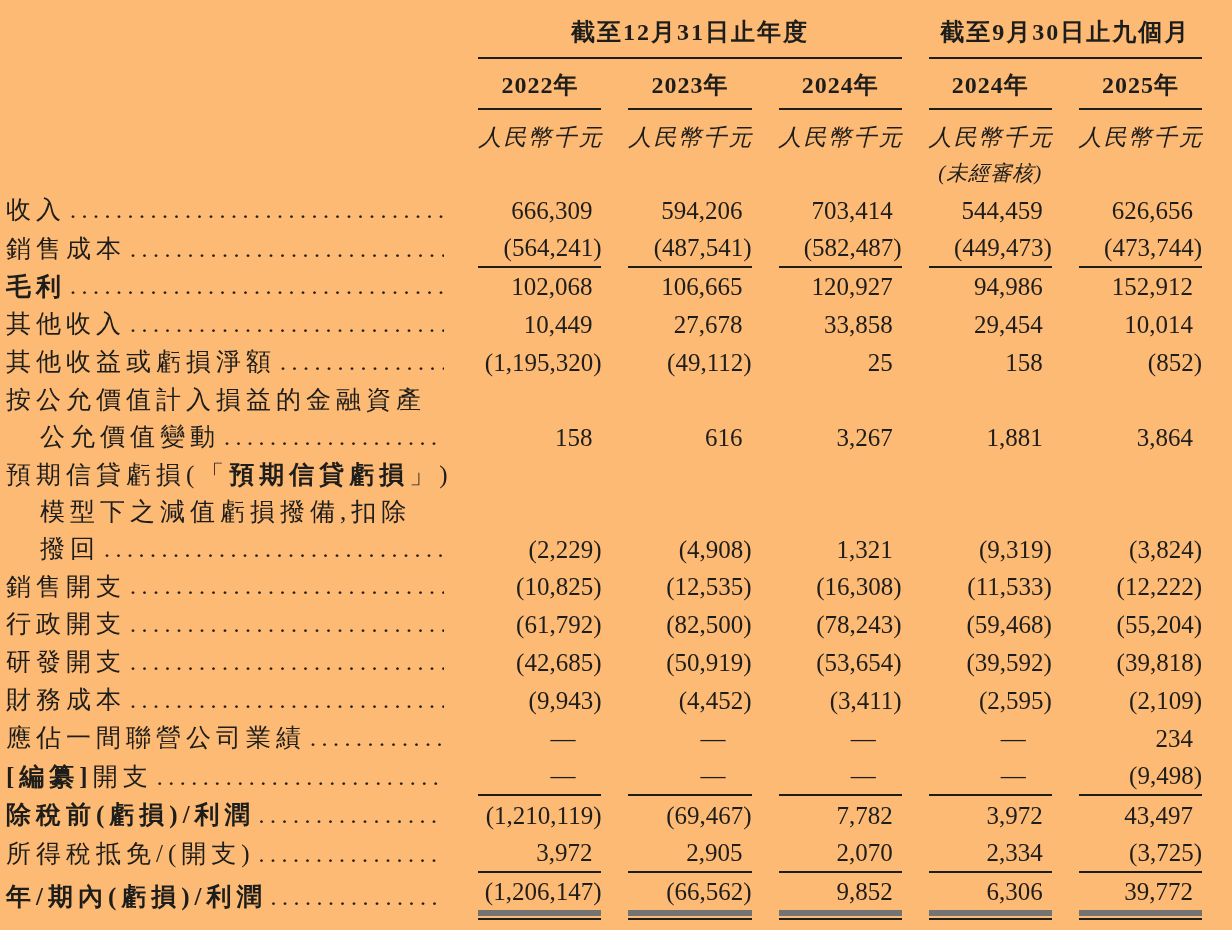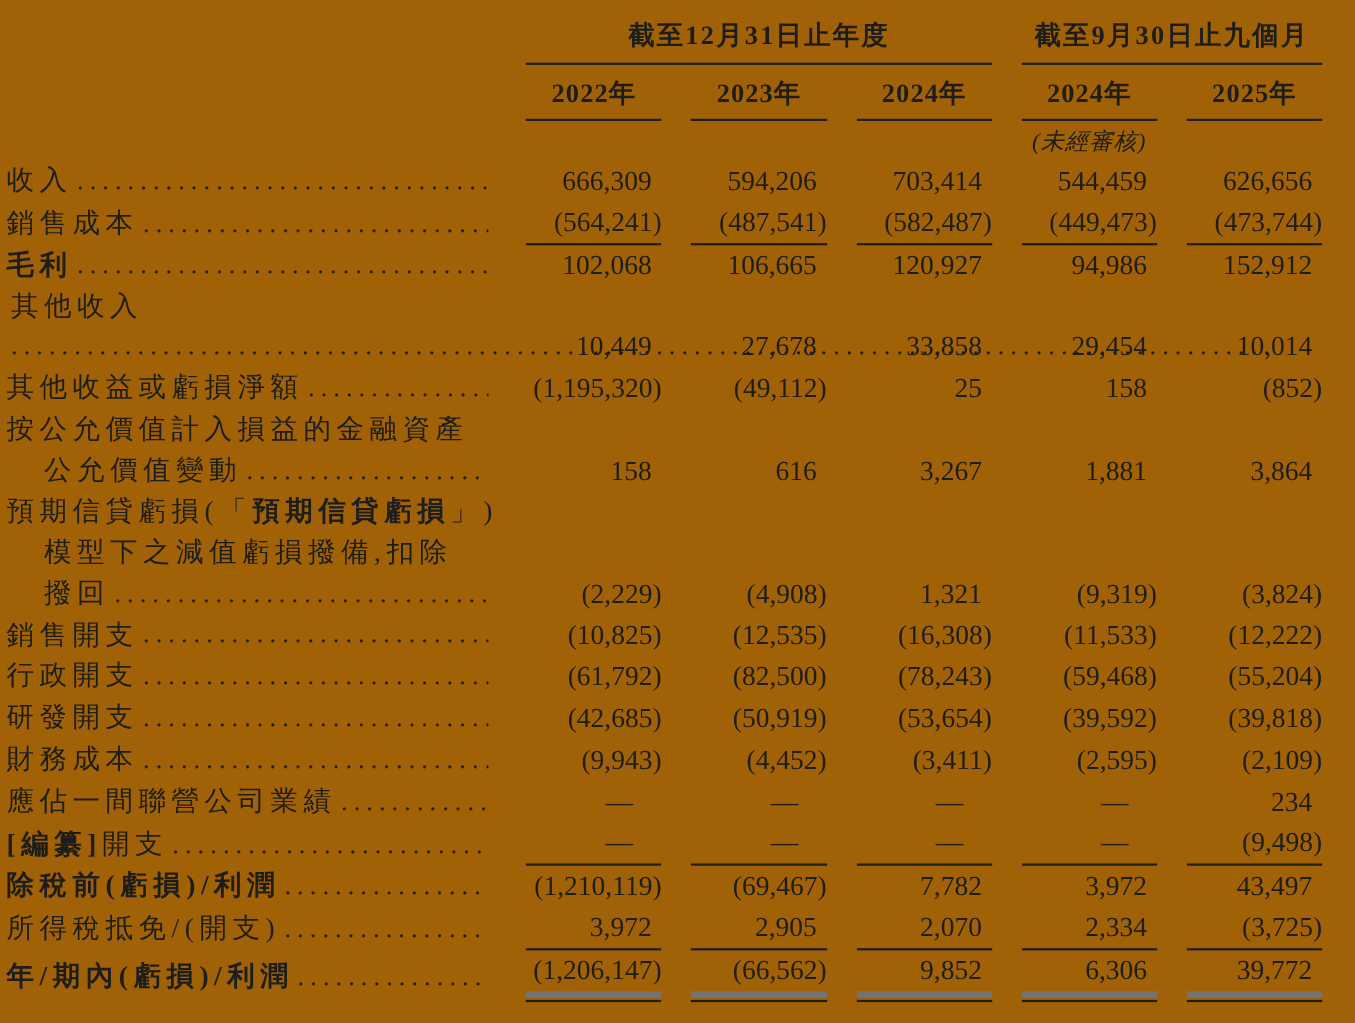--- a/index.html
+++ b/index.html
@@ -1,19 +1,19 @@
 <!DOCTYPE html>
 <html><head>
 <meta charset="utf-8">
 <style>
   * { margin:0; padding:0; box-sizing:border-box; }
   html,body { background:#ffffff; }
   .page {
     position:relative; width:1232px; height:930px; overflow:hidden;
-    background:#a16207; color:#1d1d1b;
+    background:#fdba74; color:#1d1d1b;
     font-family:"Liberation Serif","DejaVu Serif",serif;
     padding:10px 0 0 6px;
   }
   table { border-collapse:collapse; table-layout:fixed; width:1196px; }
   col.c-label { width:472px; }
   col.c-first { width:123px; }
   col.c-num   { width:150px; }
   td { vertical-align:bottom; }
   .ml { margin-left:27px; }
 
@@ -84,20 +84,38 @@
         <td class="num">
             <div class="ybx ml">2024年</div>
           </td>
         <td class="num">
             <div class="ybx ml">2025年</div>
           </td>
       </tr>
       <tr>
         <td class="label"></td>
         <td class="num first">
+            <div class="ubx">人民幣千元</div>
+          </td>
+        <td class="num">
+            <div class="ubx ml">人民幣千元</div>
+          </td>
+        <td class="num">
+            <div class="ubx ml">人民幣千元</div>
+          </td>
+        <td class="num">
+            <div class="ubx ml">人民幣千元</div>
+          </td>
+        <td class="num">
+            <div class="ubx ml">人民幣千元</div>
+          </td>
+      </tr>
+      <tr>
+        <td class="label"></td>
+        <td class="num first">
             <div class="nbx"></div>
           </td>
         <td class="num">
             <div class="nbx ml"></div>
           </td>
         <td class="num">
             <div class="nbx ml"></div>
           </td>
         <td class="num">
             <div class="nbx ml">(未經審核)</div>
@@ -172,21 +190,21 @@
           </td>
           <td class="num">
             <div class="box"><span class="val pos">94,986</span></div>
           </td>
           <td class="num">
             <div class="box"><span class="val pos">152,912</span></div>
           </td>
         </tr>
         <tr>
     <td class="label">
-      <div class="labwrap" style="padding-left: 0px; flex-direction: column;">
+      <div class="labwrap" style="padding-left: 0px;">
         <span class="lbl"><span>其他收入</span></span>
         <span class="leader"></span>
       </div>
     </td>
   <td class="num first">
             <div class="box"><span class="val pos">10,449</span></div>
           </td>
           <td class="num">
             <div class="box"><span class="val pos">27,678</span></div>
           </td>

